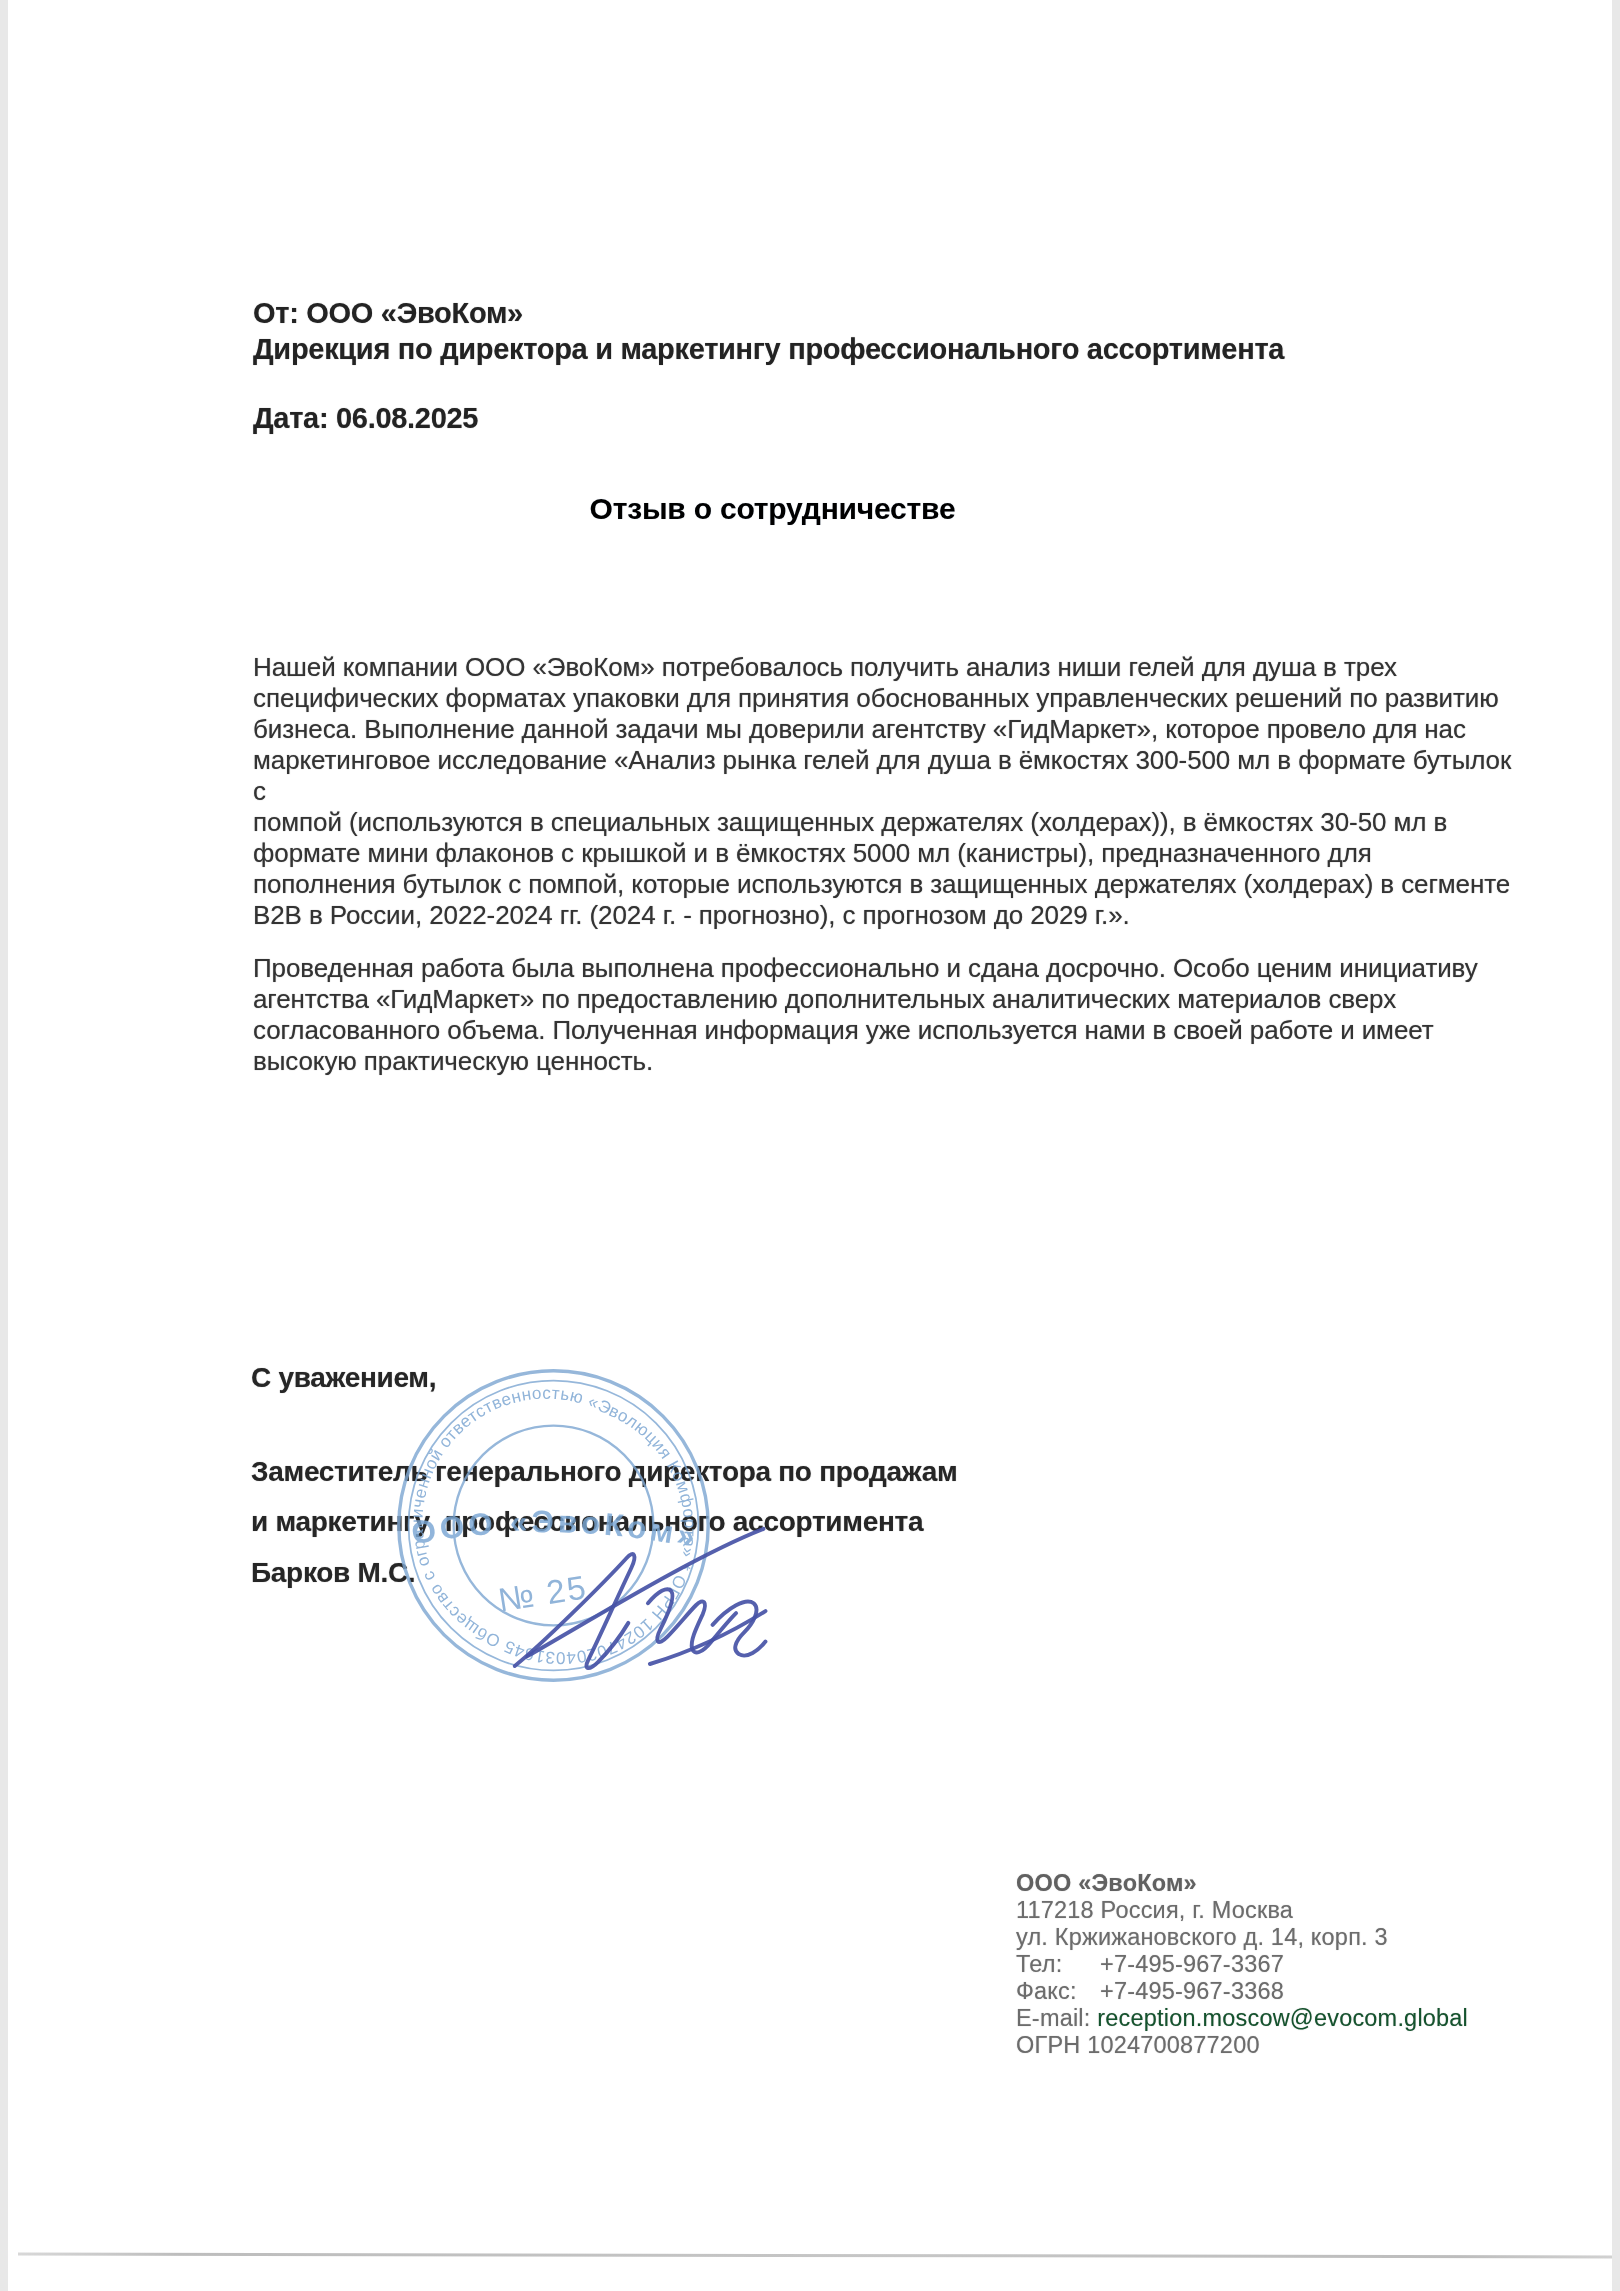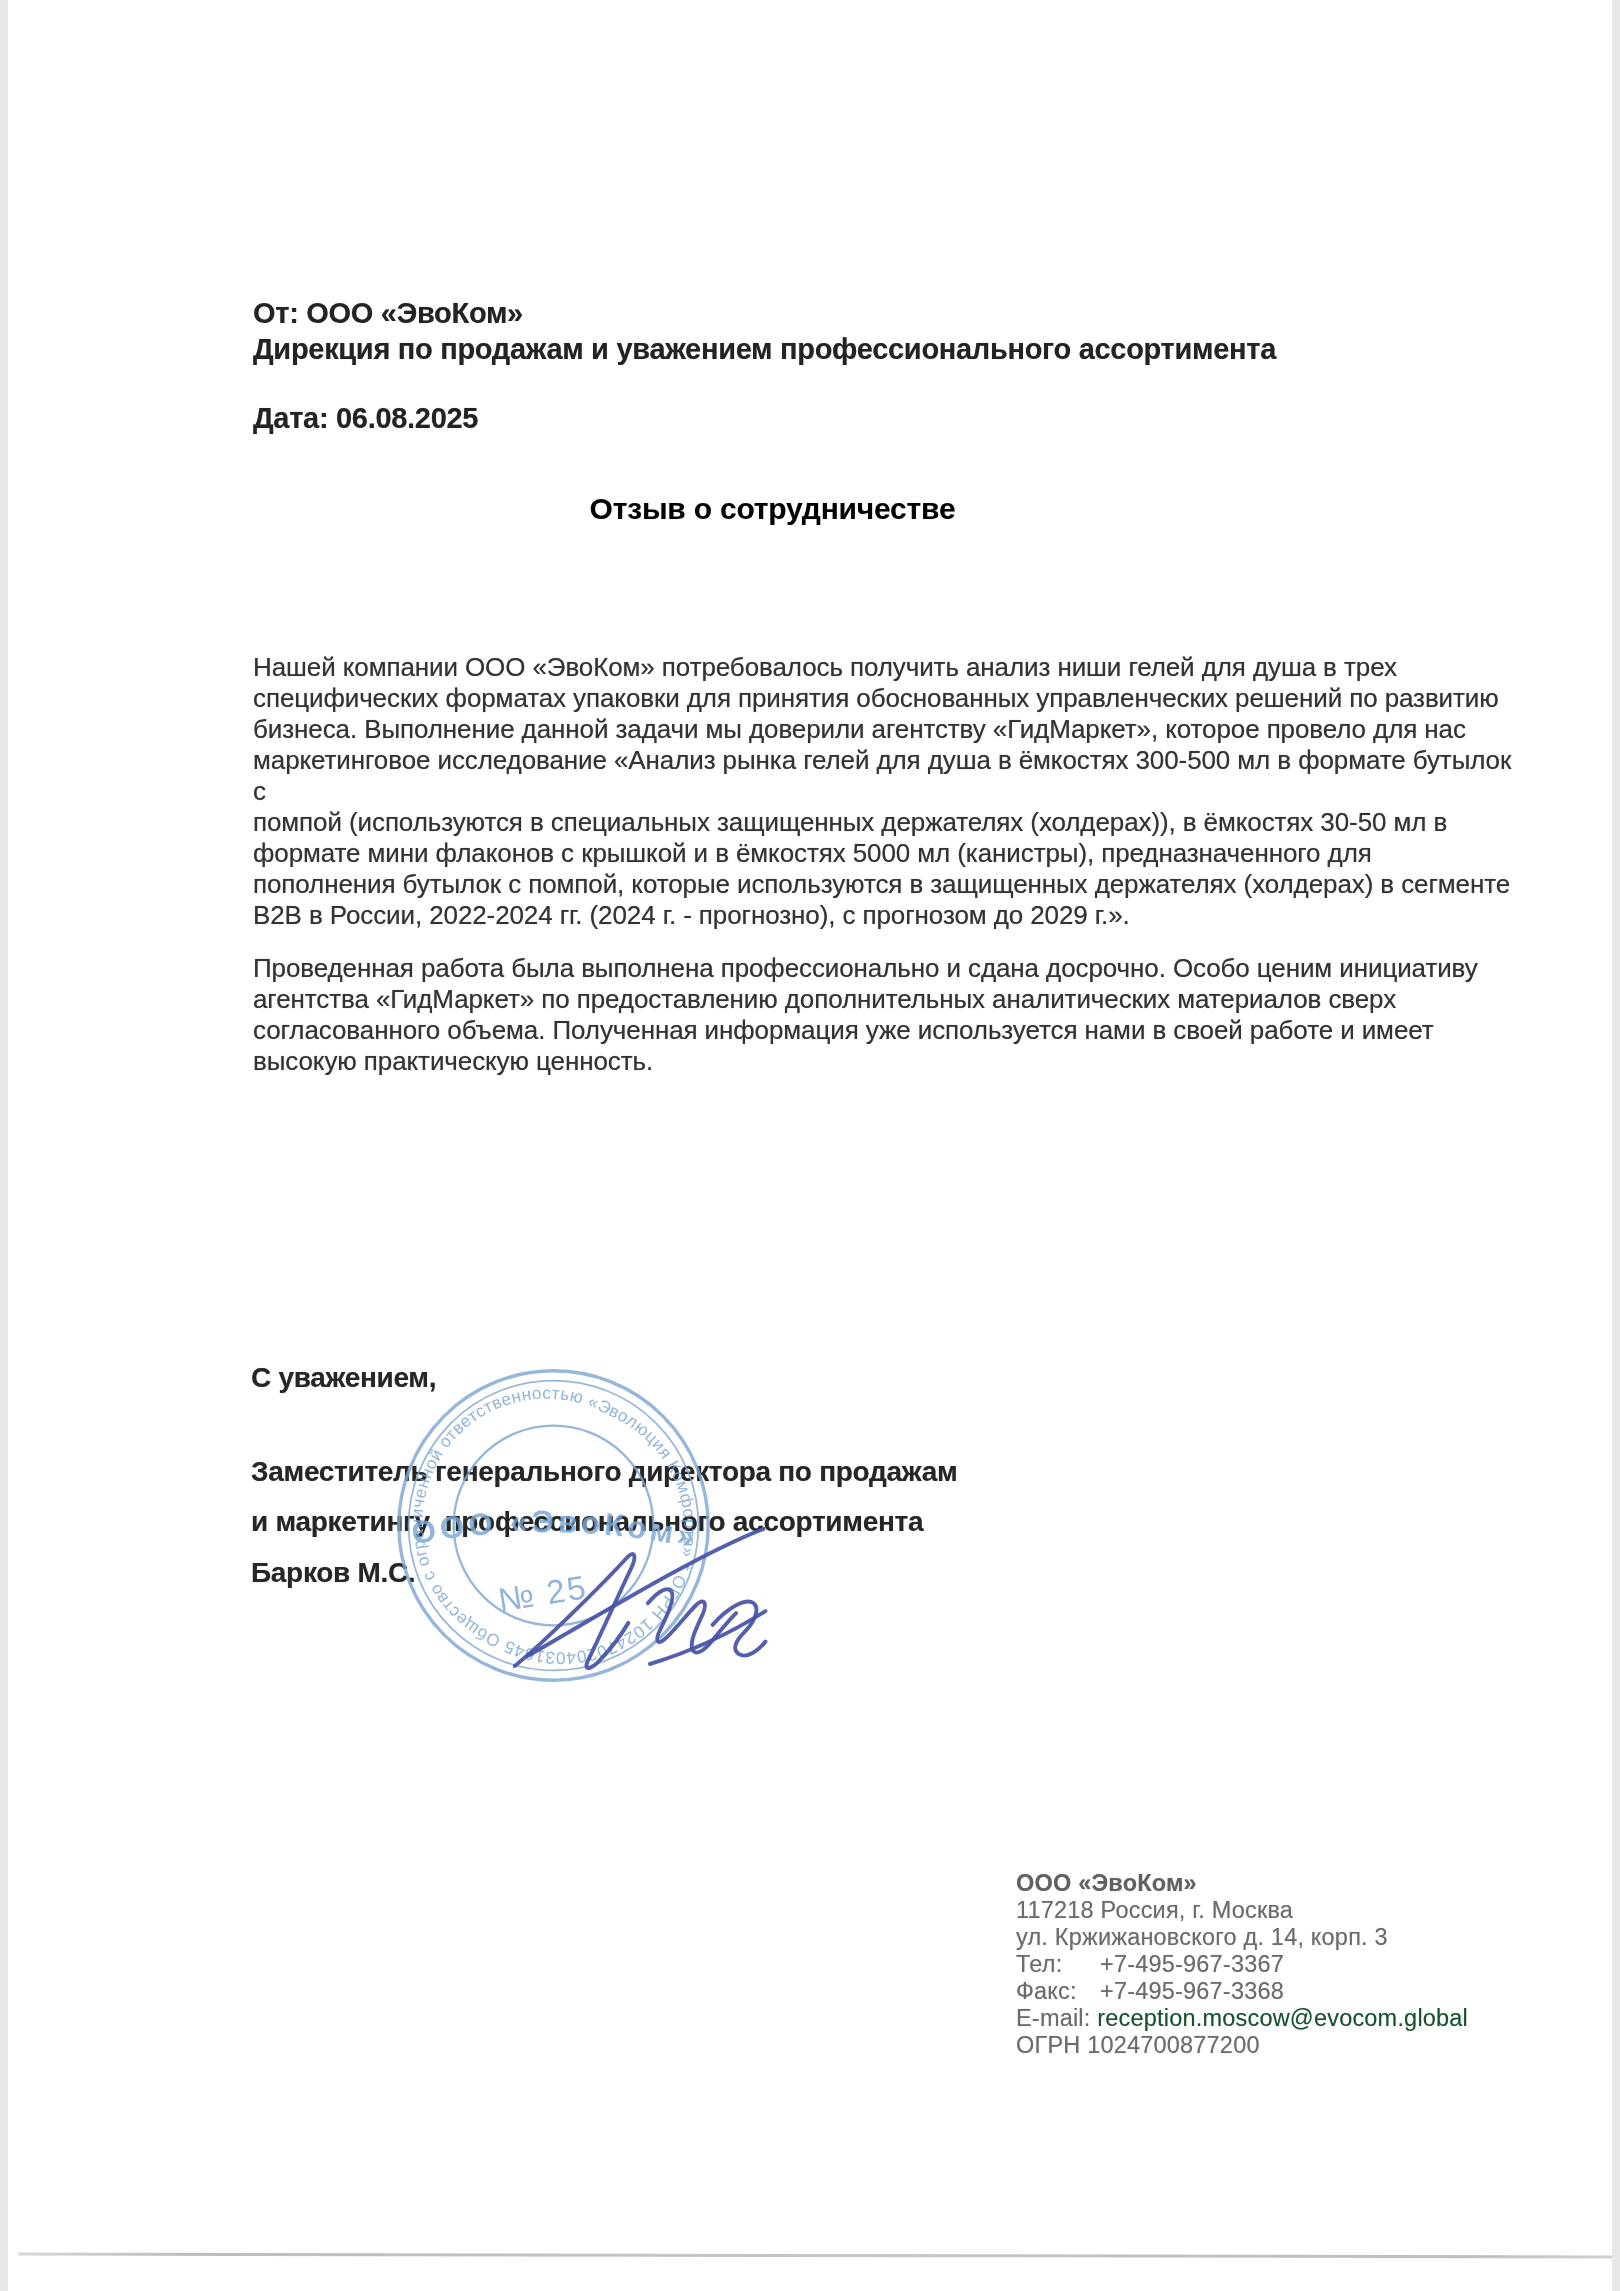--- a/index.html
+++ b/index.html
@@ -86,21 +86,21 @@
     background:linear-gradient(90deg,#d8d8d8 0%,#bdbdbd 10%,#c6c6c6 55%,#bdbdbd 90%,#d2d2d2 100%);
     transform:rotate(0.10deg);
   }
 </style>
 </head>
 <body>
 
 <div class="page">
 
   <div class="abs hdr from">От: ООО «ЭвоКом»</div>
-  <div class="abs hdr dept">Дирекция по продажам и уважением профессионального ассортимента</div>
+  <div class="abs hdr dept">Дирекция по директора и маркетингу профессионального ассортимента</div>
   <div class="abs hdr date">Дата: 06.08.2025</div>
 
   <div class="abs title">Отзыв о сотрудничестве</div>
 
   <div class="abs para p1">Нашей компании ООО «ЭвоКом» потребовалось получить анализ ниши гелей для душа в трех
 специфических форматах упаковки для принятия обоснованных управленческих решений по развитию
 бизнеса. Выполнение данной задачи мы доверили агентству «ГидМаркет», которое провело для нас
 маркетинговое исследование «Анализ рынка гелей для душа в ёмкостях 300-500 мл в формате бутылок с
 помпой (используются в специальных защищенных держателях (холдерах)), в ёмкостях 30-50 мл в
 формате мини флаконов с крышкой и в ёмкостях 5000 мл (канистры), предназначенного для

